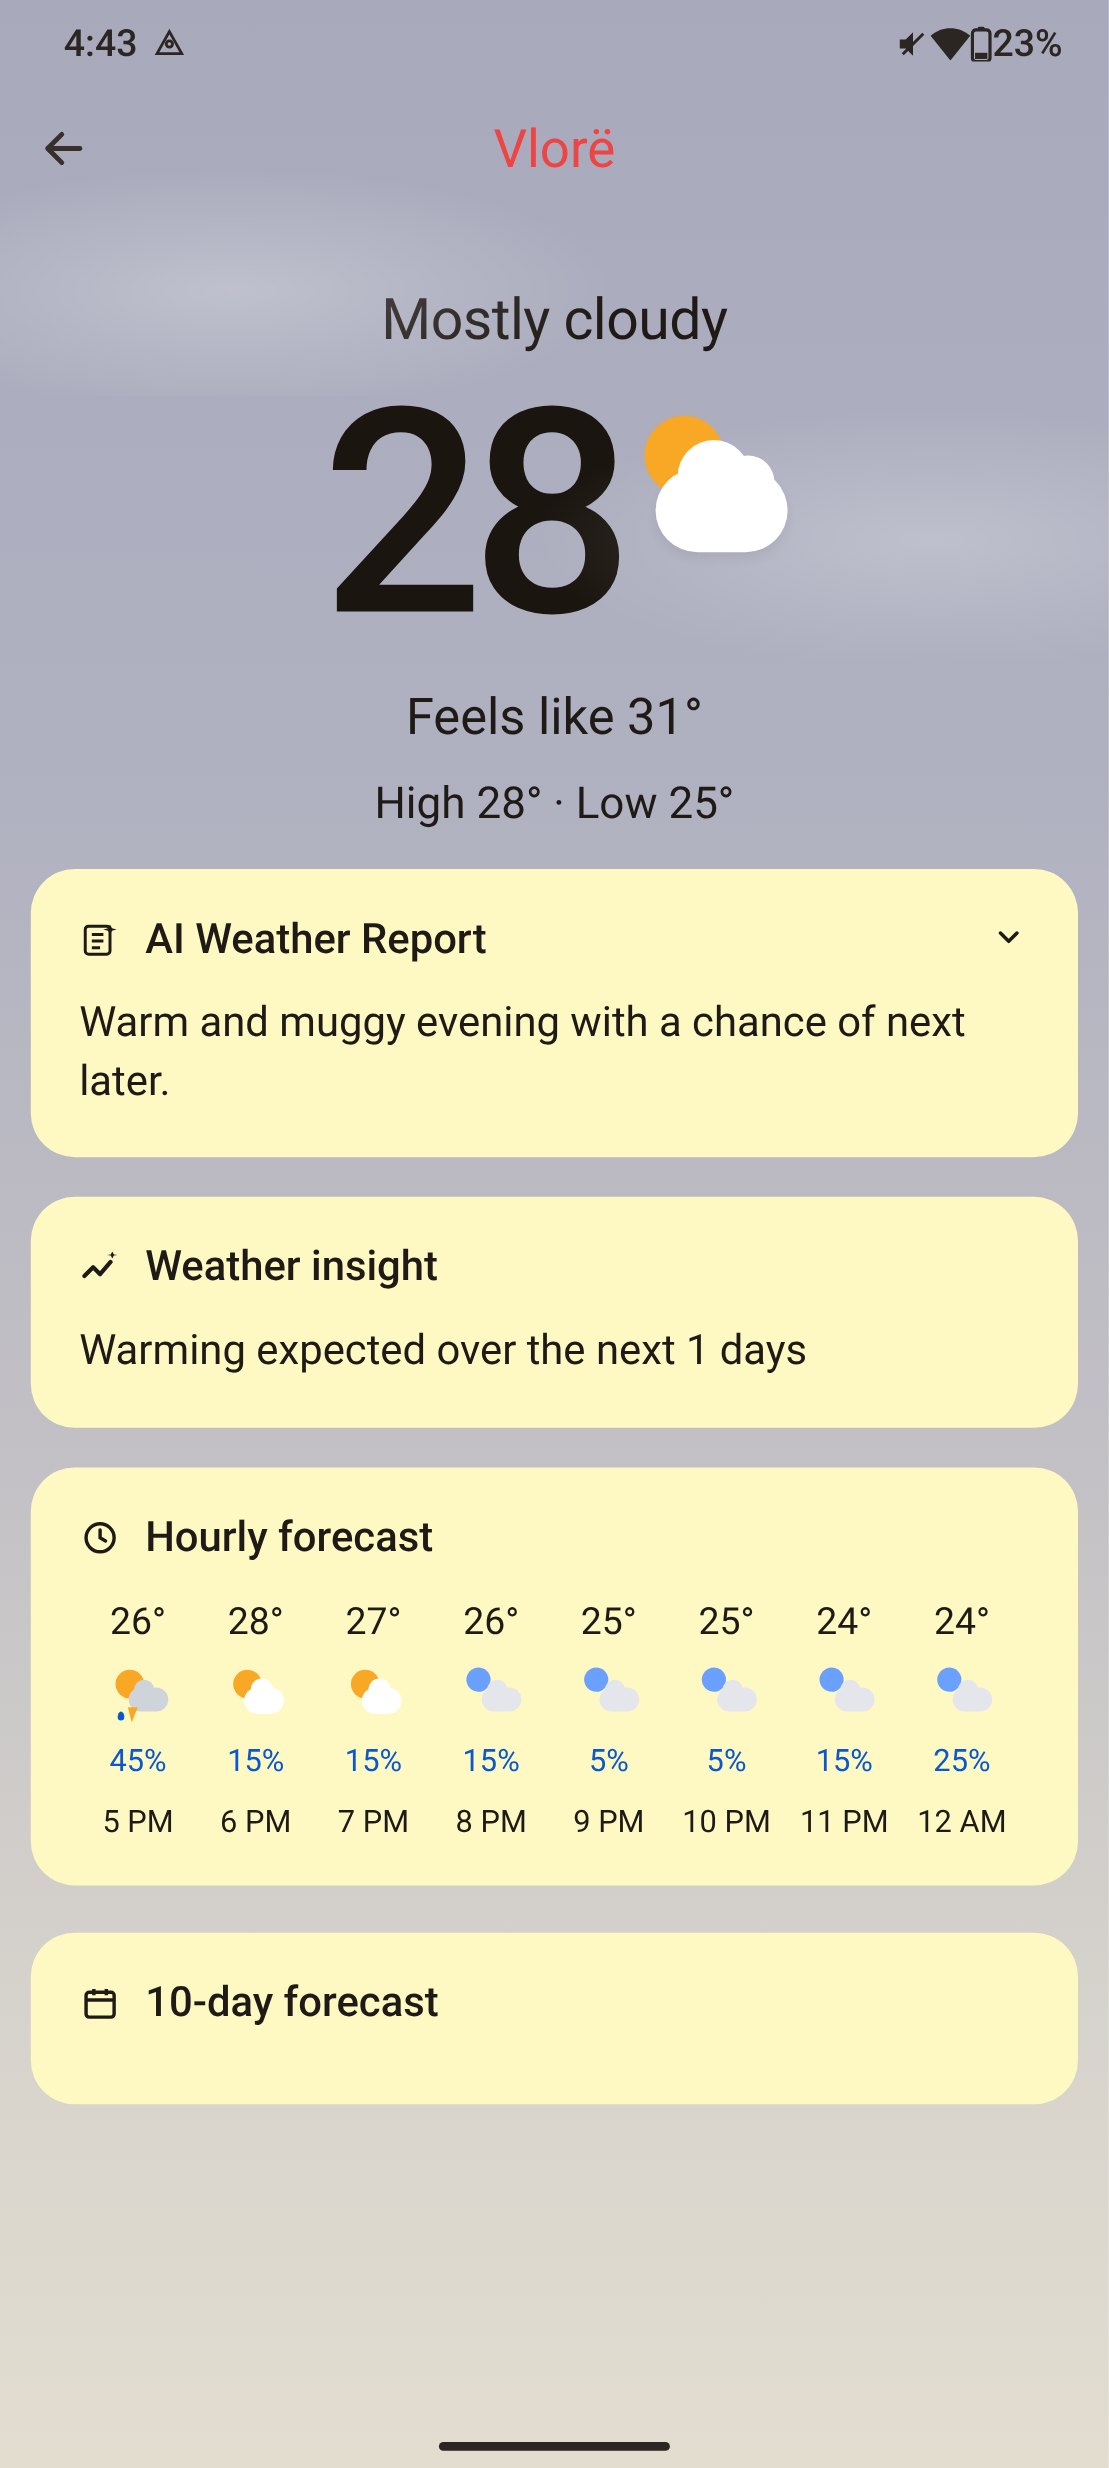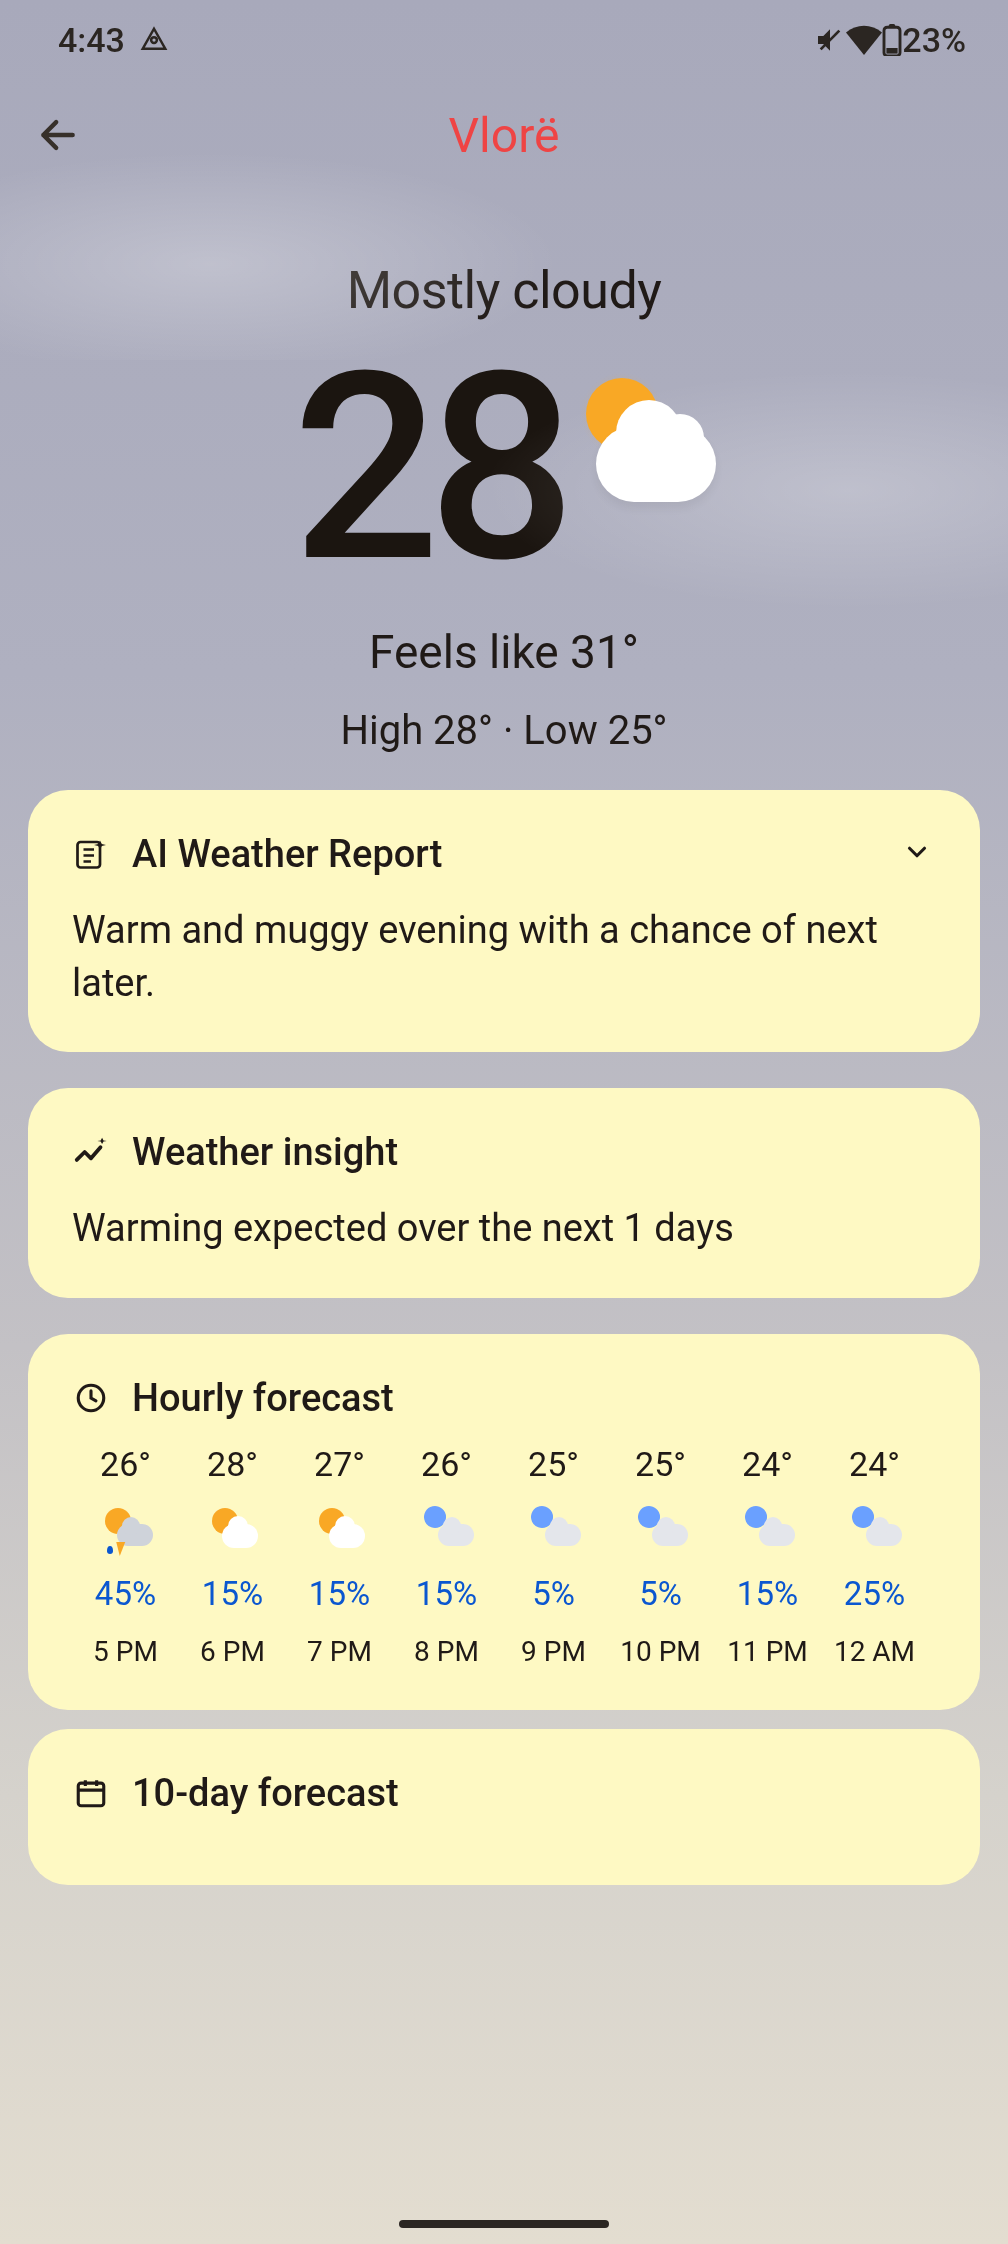--- a/index.html
+++ b/index.html
@@ -68,36 +68,36 @@
   }
   .card-header { display: flex; align-items: center; gap: 22px; }
   .card-header-icon { width: 38px; height: 38px; flex-shrink: 0; display: flex; align-items: center; justify-content: center; }
   .card-title { font-size: 38px; font-weight: 500; color: #201a17; flex: 1; }
   .chevron { width: 34px; height: 34px; }
   .card-body { font-size: 38px; line-height: 1.4; color: #201a17; margin-top: 28px; }
 
   
   .hourly-card { padding: 42px 0 42px 44px; }
   .hourly-header { padding-right: 56px; }
-  .hourly-scroll { display: flex; overflow: hidden; margin-top: 24px; }
+  .hourly-scroll { display: flex; overflow: hidden; margin-top: 34px; }
   .hour-col {
     flex: 0 0 auto;
     width: 107px;
     display: flex;
     flex-direction: column;
     align-items: center;
     gap: 22px;
   }
   .hour-temp { font-size: 34px; color: #201a17; }
   .hour-icon { width: 54px; height: 54px; }
-  .hour-precip { font-size: 33px; color: #0b57d0; margin-top: -8px; }
+  .hour-precip { font-size: 28px; color: #0b57d0; margin-top: -8px; }
   .hour-label { font-size: 28px; color: #201a17; }
 
   
-  .tenday-card { margin-top: 19px; padding-bottom: 0; }
+  .tenday-card { margin-top: 43px; padding-bottom: 0; }
 
   
   .nav-handle {
     position: absolute;
     bottom: 16px;
     left: 50%;
     transform: translateX(-50%);
     width: 210px; height: 8px;
     background: #2b2622;
     border-radius: 4px;

